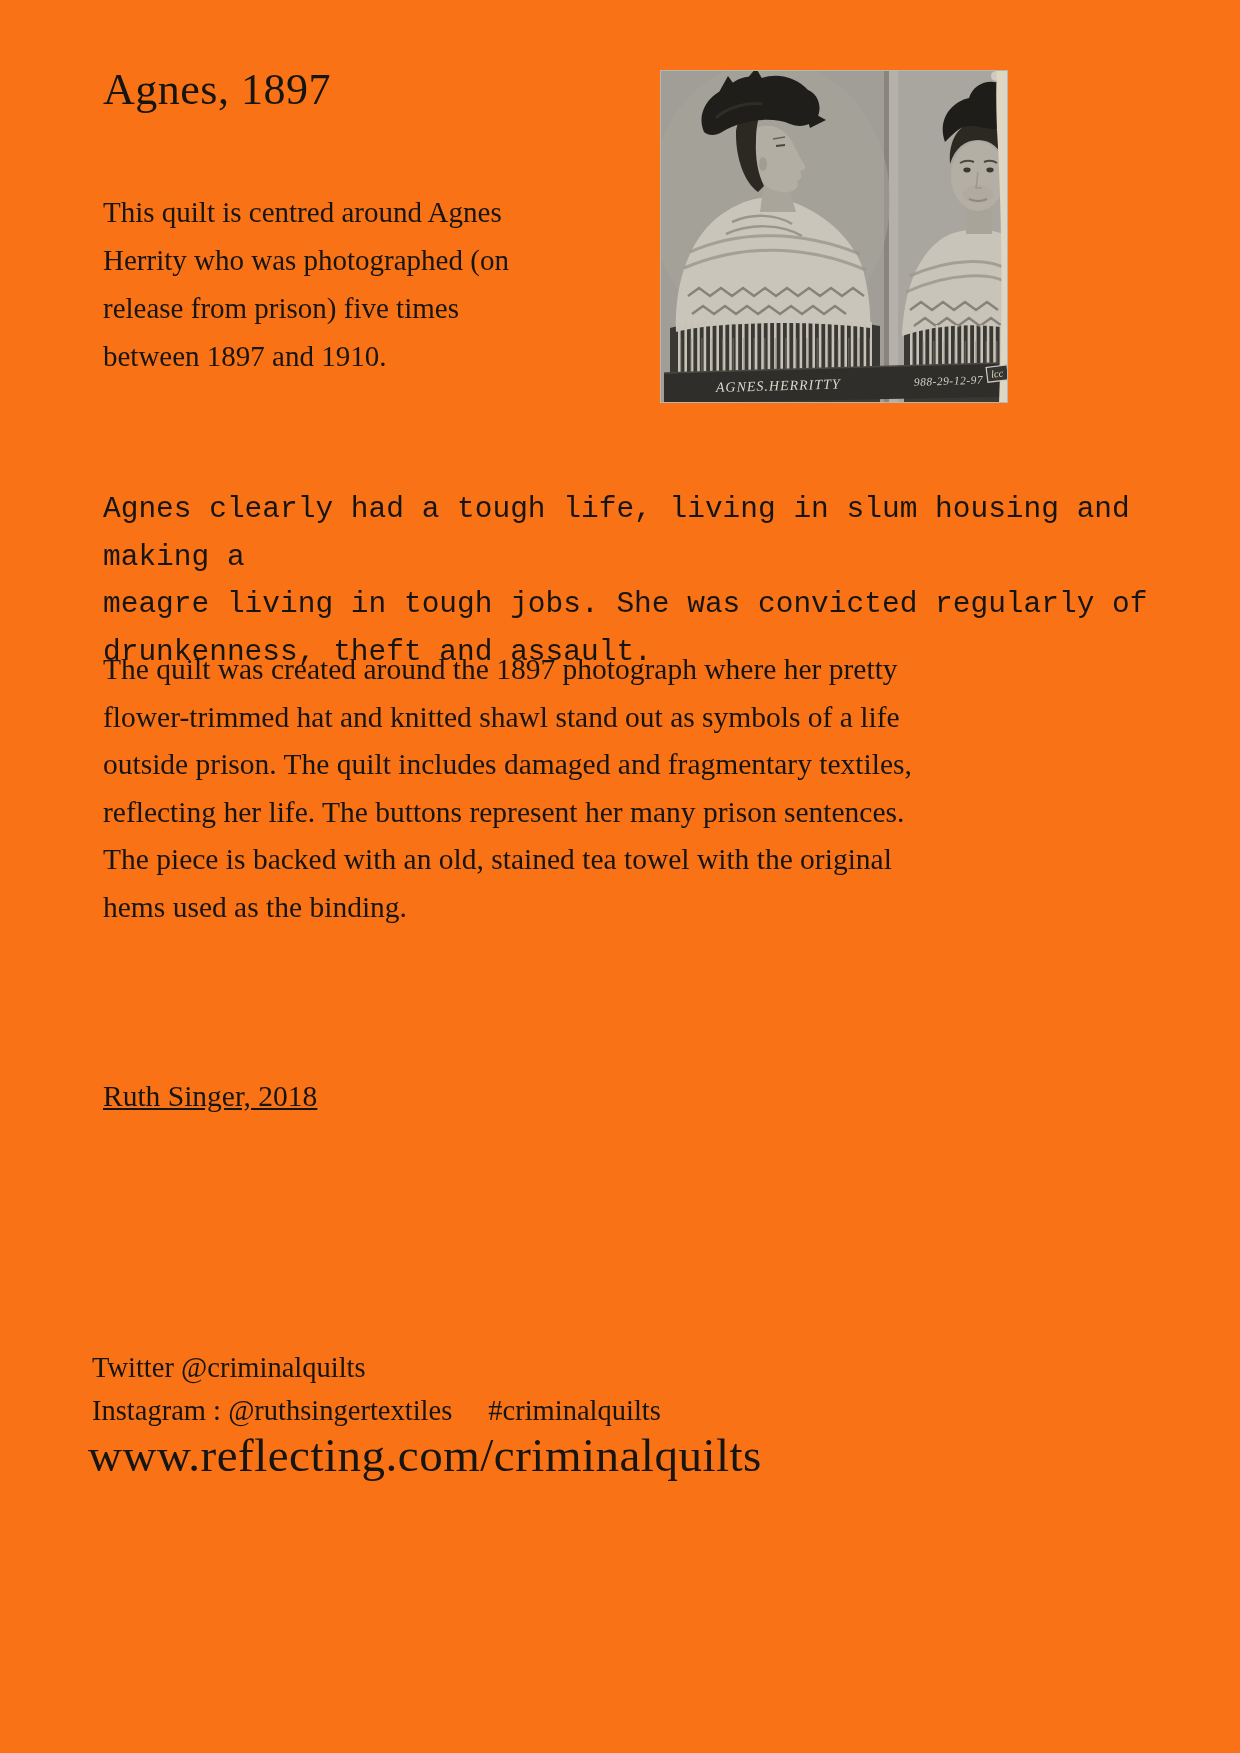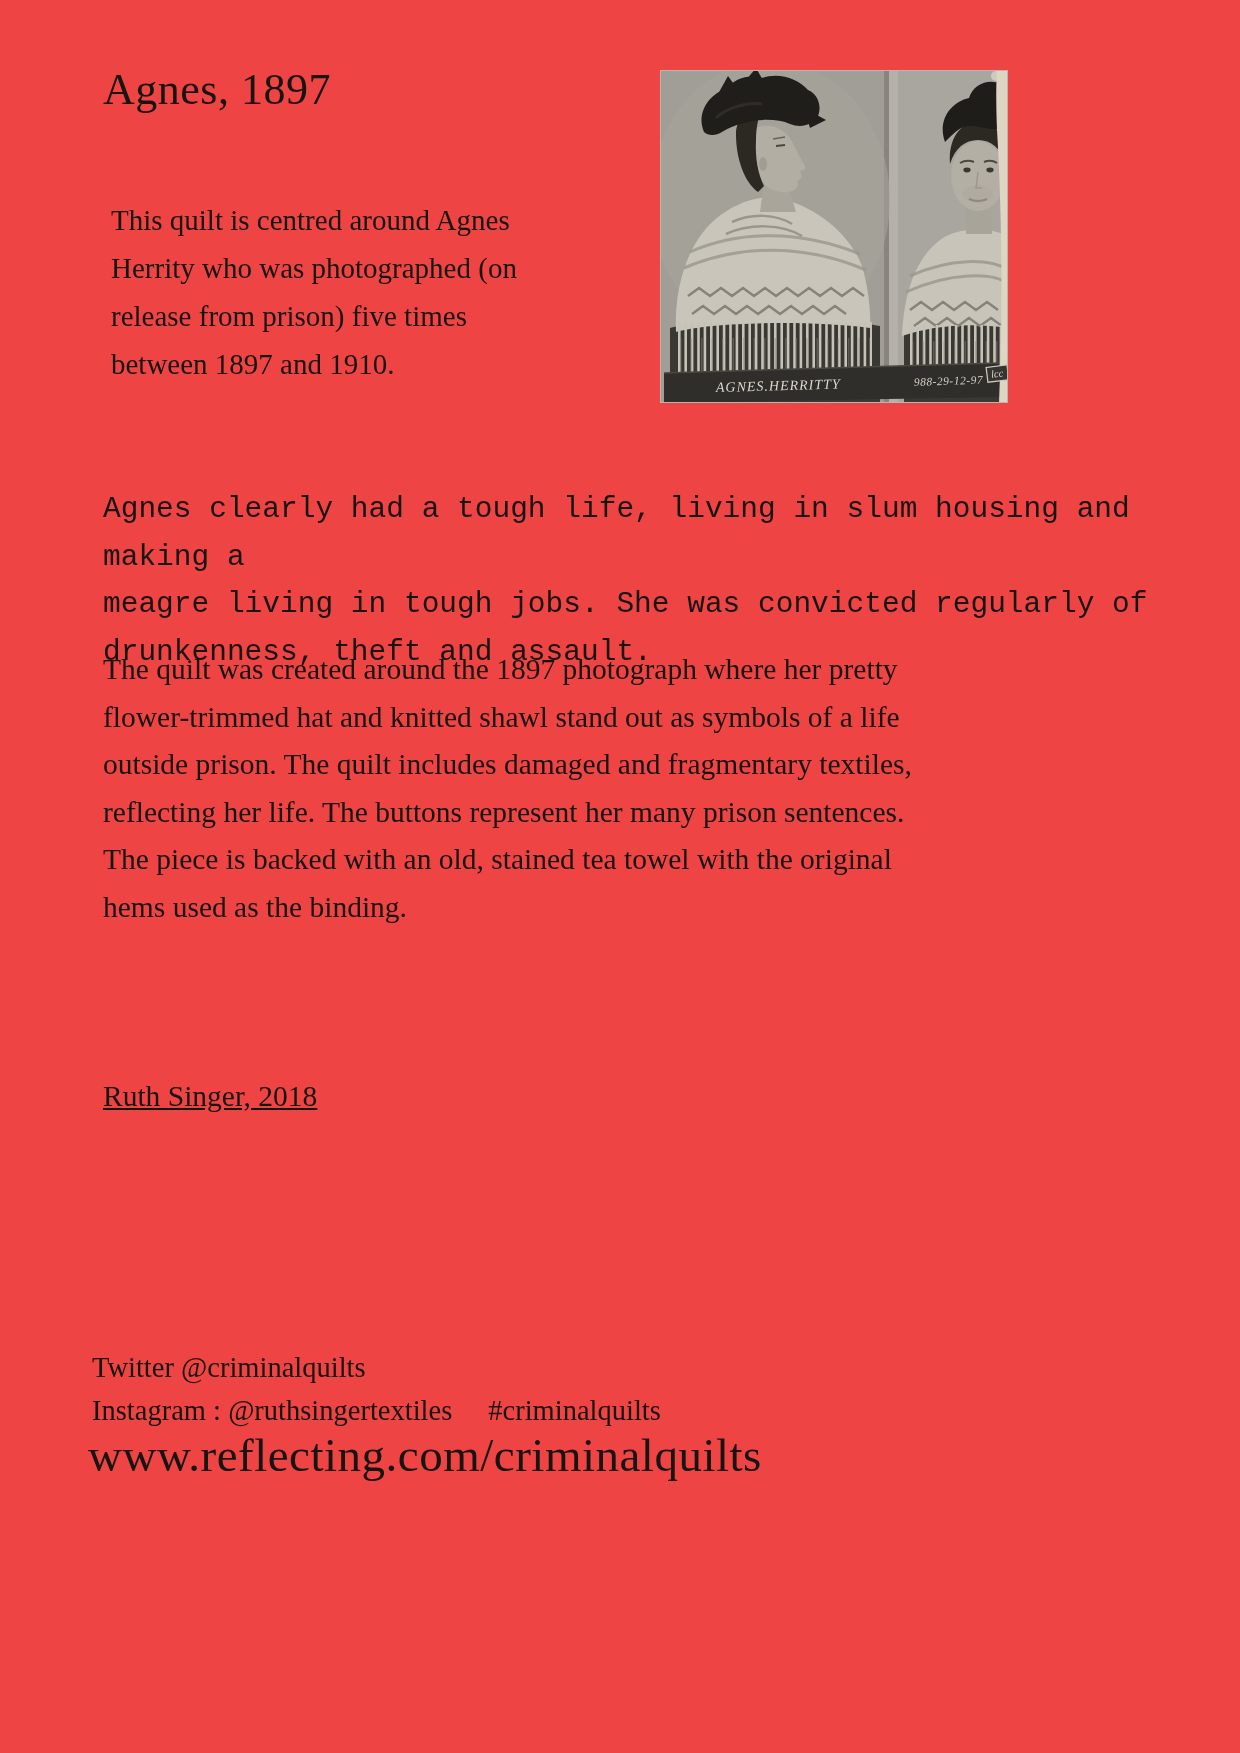--- a/index.html
+++ b/index.html
@@ -1,34 +1,34 @@
 <!DOCTYPE html>
 <html><head>
 <meta charset="utf-8">
 <style>
   html,body { margin:0; padding:0; background:#ffffff; }
   .page {
     position:relative;
     width:1240px; height:1753px;
-    background:#ef4444;
+    background:#f97316;
     font-family:"Liberation Serif","DejaVu Serif",serif;
     color:#161511;
     overflow:hidden;
   }
   .title {
     position:absolute; left:103px; top:64px;
     font-size:44px; font-weight:400; margin:0; letter-spacing:0.5px;
   }
   .photo {
     position:absolute; left:660px; top:70px; width:348px; height:333px;
   }
   .photo svg { display:block; width:100%; height:100%; }
   .intro {
     position:absolute; left:103px; top:188px; width:540px;
-    font-size:29px; line-height:48px; margin:8px; white-space:pre-line;
+    font-size:29px; line-height:48px; margin:0; white-space:pre-line;
   }
   .bodytext {
     position:absolute; left:103px; width:1090px;
     font-size:29.5px; line-height:47.5px; margin:0; white-space:pre-line;
   }
   .p2 { top:486px;font-family:Liberation Mono, monospace; }
   .p3 { top:646px; }
   .p4 { top:959px; }
   .byline { top:1073px;text-decoration:underline; }
   .social {

